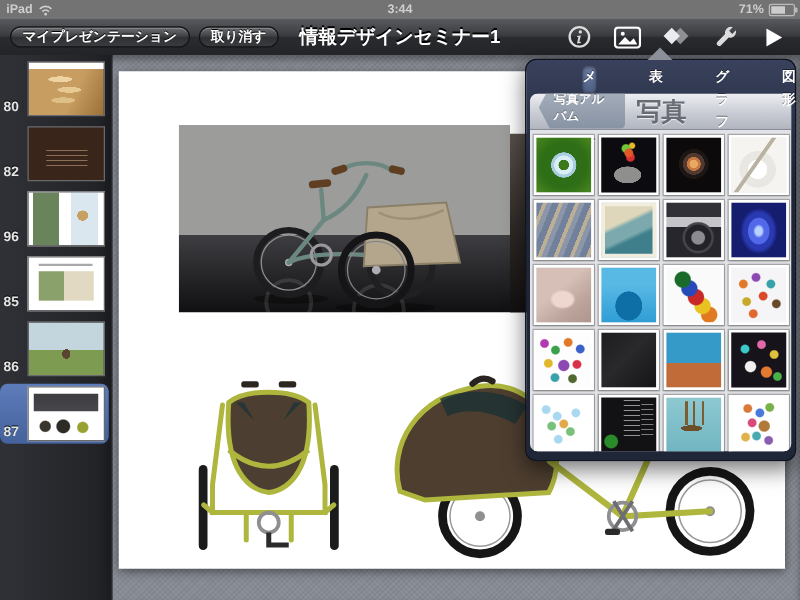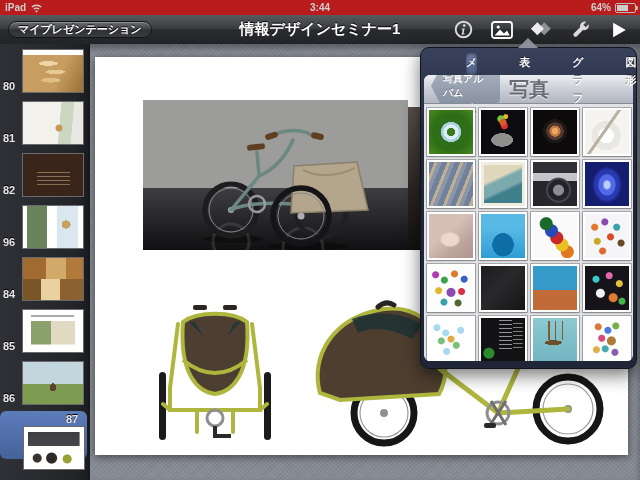--- a/index.html
+++ b/index.html
@@ -1,20 +1,20 @@
 <!DOCTYPE html>
 <html><head>
 <meta charset="utf-8">
 <style>
   html,body{margin:0;padding:0;background:#555;}
   .stage{position:relative;width:640px;height:480px;overflow:hidden;
          font-family:"Liberation Sans",sans-serif;background:#8a8e97;-webkit-user-select:none;}
 
   
-  .statusbar{position:absolute;left:0;top:0;width:640px;height:15px;background:#b91c1c;
+  .statusbar{position:absolute;left:0;top:0;width:640px;height:15px;background:#737373;
              color:#cfcfcf;font-size:10px;font-weight:bold;display:flex;align-items:center;}
   .sb-left{position:absolute;left:5px;top:0;height:15px;display:flex;align-items:center;gap:4px;}
   .sb-center{position:absolute;left:0;width:100%;text-align:center;}
   .sb-right{position:absolute;right:4px;top:0;height:15px;display:flex;align-items:center;gap:4px;}
   .battery{width:19px;height:8px;border:1px solid #bbb;border-radius:2px;position:relative;}
   .battery::after{content:"";position:absolute;right:-3px;top:2px;width:2px;height:4px;background:#bbb;border-radius:0 1px 1px 0;}
   .battery-fill{position:absolute;left:1px;top:1px;height:6px;width:58%;background:#ccc;}
 
   
   .toolbar{position:absolute;left:0;top:15px;width:640px;height:29px;
@@ -33,21 +33,21 @@
   .main{position:absolute;left:0;top:44px;width:640px;height:436px;background-color:#878b94;
         background-image:repeating-linear-gradient(45deg,rgba(255,255,255,.05) 0 1px,transparent 1px 3px),
                          repeating-linear-gradient(-45deg,rgba(0,0,0,.06) 0 1px,transparent 1px 3px);
         box-shadow:inset 0 4px 6px rgba(0,0,0,.35);}
 
   
   .sidebar{position:absolute;left:0;top:44px;width:90px;height:436px;
            background:linear-gradient(90deg,#303136 0%,#232428 85%,#1b1c20 100%);
            border-right:1px solid #141518;padding-top:3px;box-sizing:border-box;}
   .slide-item{display:flex;align-items:flex-end;height:44px;margin:0 2px 4px 0;padding:2px 2px 2px 0;}
-  .slide-item.sel{background:linear-gradient(#5d7cba,#44629b);border-radius:6px;flex-direction:column;}
+  .slide-item.sel{background:linear-gradient(#5d7cba,#44629b);border-radius:6px;}
   .slide-num{width:18px;color:#e6e6e6;font-size:11px;font-weight:bold;text-align:center;
              padding-right:4px;line-height:13px;text-shadow:0 -1px 0 #000;}
   .slide-thumb{width:62px;height:44px;border:1px solid #6a6a6e;box-sizing:border-box;background:#fff;flex:none;}
 
   .t80 .slide-thumb{background:
       linear-gradient(#fff 0 12%,transparent 12%),
       radial-gradient(ellipse 26% 9% at 42% 32%,#eed4a2 0 60%,transparent 62%),
       radial-gradient(ellipse 26% 9% at 54% 52%,#e6ca92 0 60%,transparent 62%),
       radial-gradient(ellipse 26% 9% at 46% 72%,#dec086 0 60%,transparent 62%),
       linear-gradient(115deg,#c89d62 0 60%,#9a7038 100%);}
@@ -200,30 +200,31 @@
     <div class="sb-left">
       <span>iPad</span>
       <svg width="13" height="10" viewBox="0 0 14 10">
         <path d="M2 4 A7.2 7.2 0 0 1 12 4" fill="none" stroke="#cfcfcf" stroke-width="1.5"></path>
         <path d="M4.2 6.3 A4 4 0 0 1 9.8 6.3" fill="none" stroke="#cfcfcf" stroke-width="1.5"></path>
         <circle cx="7" cy="8.6" r="1.2" fill="#cfcfcf"></circle>
       </svg>
     </div>
     <div class="sb-center">3:44</div>
     <div class="sb-right">
-      <span>64%</span>
+      <span>71%</span>
       <span class="battery">
           <span class="battery-fill"></span>
         </span>
     </div>
   </div>
 
   <div class="toolbar">
     <div class="tb-left">
       <button class="tb-btn">マイプレゼンテーション</button>
+      <button class="tb-btn">取り消す</button>
     </div>
     <div class="tb-title">情報デザインセミナー1</div>
     <div class="tb-right">
       <span class="tb-icon">
         <svg width="19" height="19" viewBox="0 0 20 20">
           <circle cx="10" cy="10" r="8.2" fill="none" stroke="#dcdcdc" stroke-width="2"></circle>
           <circle cx="10.8" cy="5.8" r="1.4" fill="#dcdcdc"></circle>
           <path d="M8.2 9.2 l3 -0.4 -1.2 5.6 1.4 -0.2 -0.2 1 -3.2 0.4 1.2 -5.6 -1.2 0.2 z" fill="#dcdcdc"></path>
         </svg>
       </span>
@@ -255,34 +256,26 @@
 
   <div class="main"></div>
 
   <div class="sidebar">
     <div>
 
     <div class="slide-item t80">
           <span class="slide-num">80</span>
           <span class="slide-thumb"></span>
         </div>
-        <div class="slide-item t81">
-          <span class="slide-num">81</span>
-          <span class="slide-thumb"></span>
-        </div>
         <div class="slide-item t82">
           <span class="slide-num">82</span>
           <span class="slide-thumb"></span>
         </div>
         <div class="slide-item t83">
           <span class="slide-num">96</span>
-          <span class="slide-thumb"></span>
-        </div>
-        <div class="slide-item t84">
-          <span class="slide-num">84</span>
           <span class="slide-thumb"></span>
         </div>
         <div class="slide-item t85">
           <span class="slide-num">85</span>
           <span class="slide-thumb"></span>
         </div>
         <div class="slide-item t86">
           <span class="slide-num">86</span>
           <span class="slide-thumb"></span>
         </div>

